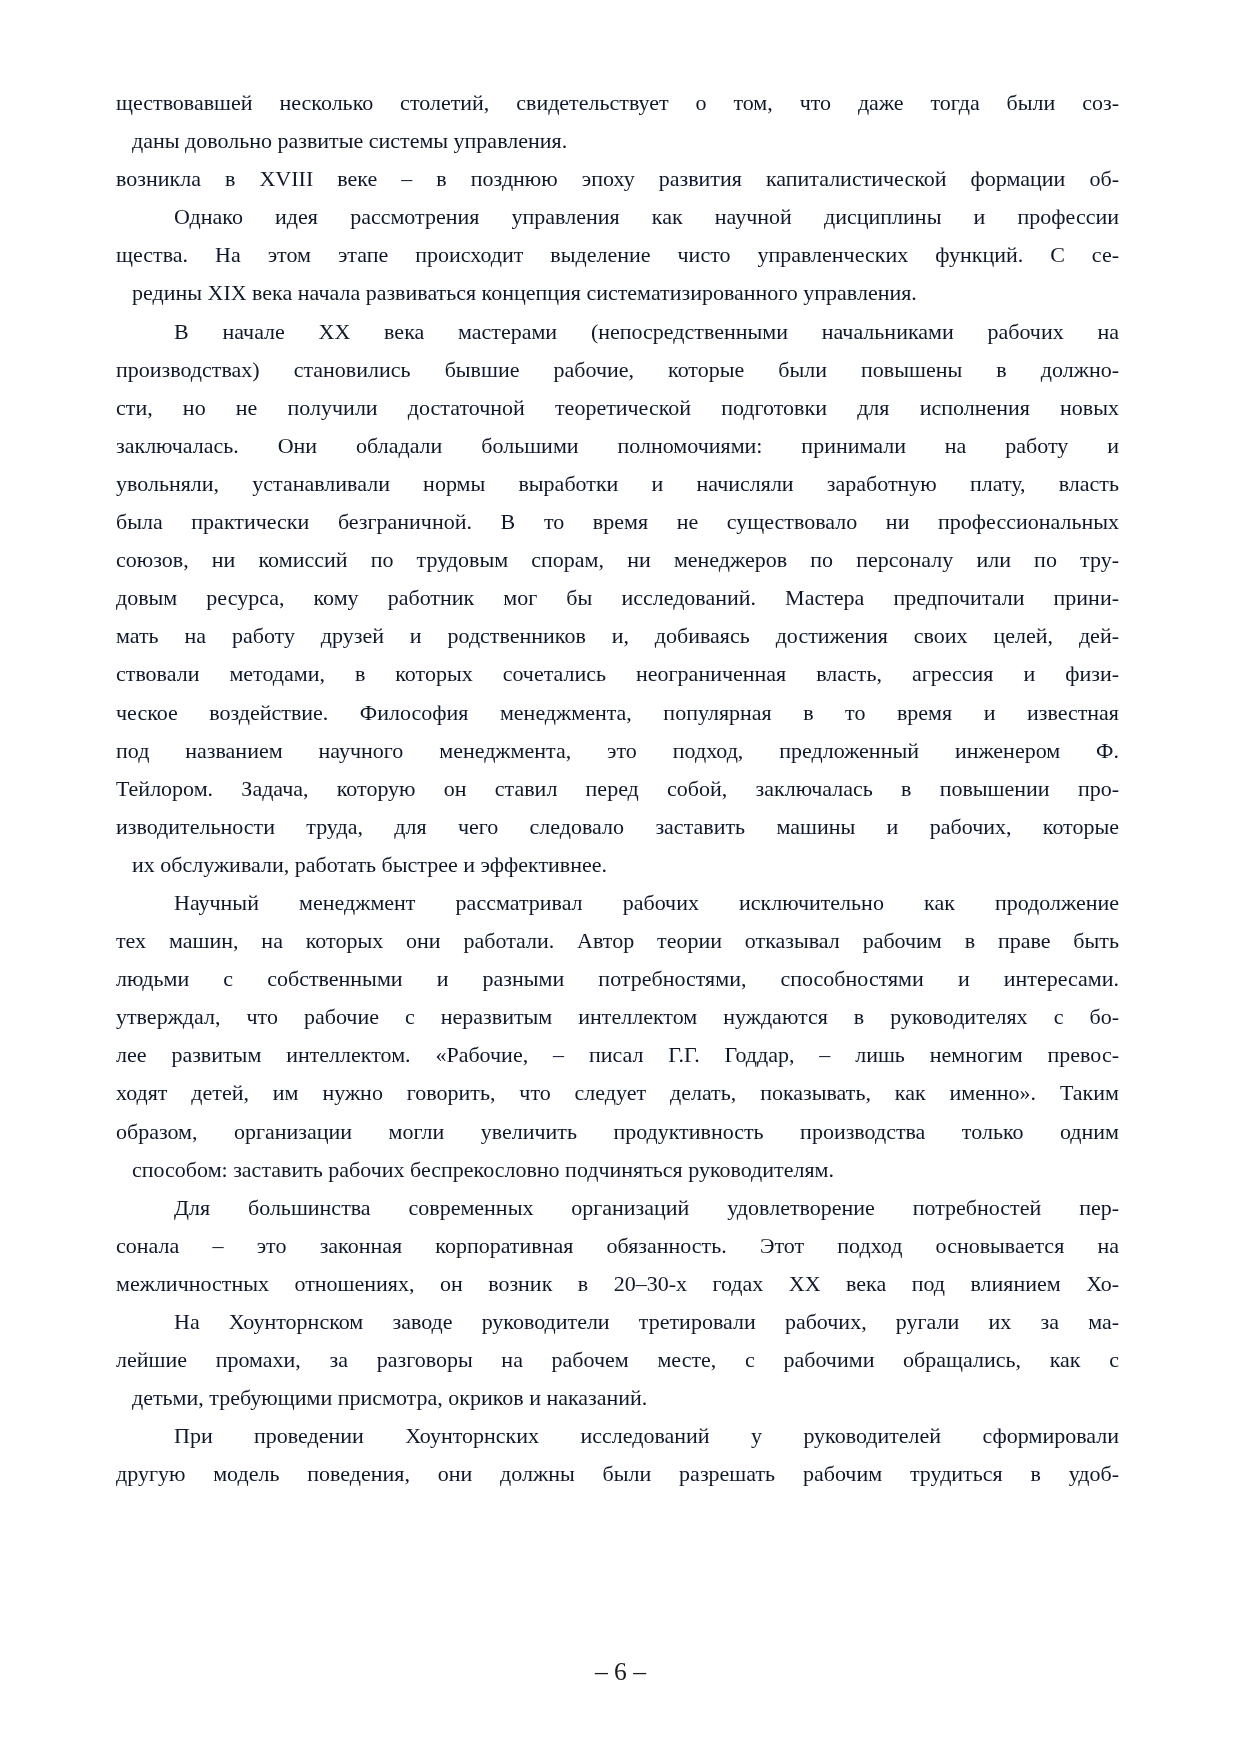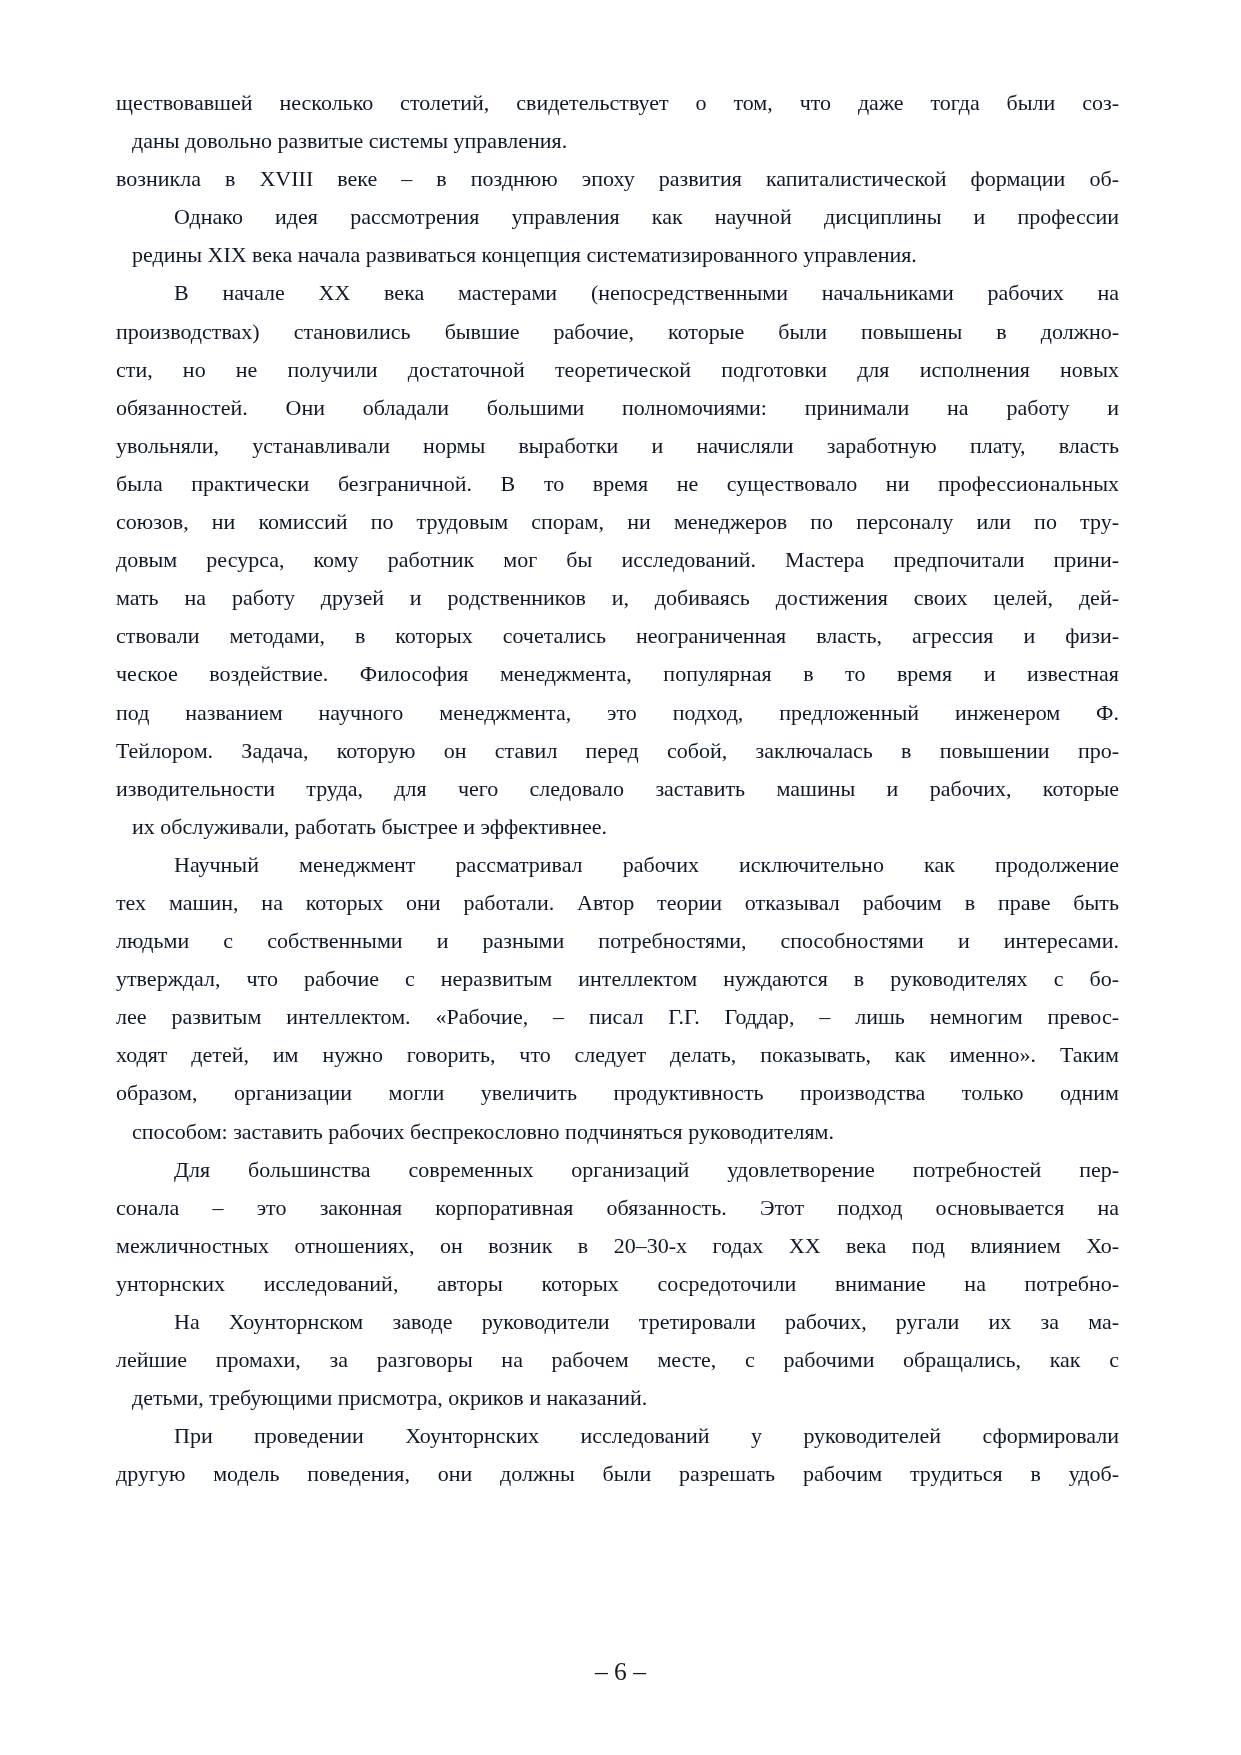--- a/index.html
+++ b/index.html
@@ -28,27 +28,28 @@
 
 <div class="page">
   <div class="text" id="text-body">
       <div>
         <span class="line">ществовавшей несколько столетий, свидетельствует о том, что даже тогда были соз-</span>
         <span class="line last">даны довольно развитые системы управления.</span>
       </div>
       <div>
         <span class="line">возникла в XVIII веке – в позднюю эпоху развития капиталистической формации об-</span>
         <span class="line indent">Однако идея рассмотрения управления как научной дисциплины и профессии</span>
+        <span class="line">щества. На этом этапе происходит выделение чисто управленческих функций. С се-</span>
         <span class="line last">редины XIX века начала развиваться концепция систематизированного управления.</span>
       </div>
       <div>
         <span class="line indent">В начале XX века мастерами (непосредственными начальниками рабочих на</span>
         <span class="line">производствах) становились бывшие рабочие, которые были повышены в должно-</span>
         <span class="line">сти, но не получили достаточной теоретической подготовки для исполнения новых</span>
-        <span class="line">обязанностей. Они обладали большими полномочиями: принимали на работу и</span>
+        <span class="line">заключалась. Они обладали большими полномочиями: принимали на работу и</span>
         <span class="line">увольняли, устанавливали нормы выработки и начисляли заработную плату, власть</span>
         <span class="line">была практически безграничной. В то время не существовало ни профессиональных</span>
         <span class="line">союзов, ни комиссий по трудовым спорам, ни менеджеров по персоналу или по тру-</span>
         <span class="line">довым ресурса, кому работник мог бы исследований. Мастера предпочитали прини-</span>
         <span class="line">мать на работу друзей и родственников и, добиваясь достижения своих целей, дей-</span>
         <span class="line">ствовали методами, в которых сочетались неограниченная власть, агрессия и физи-</span>
         <span class="line">ческое воздействие. Философия менеджмента, популярная в то время и известная</span>
         <span class="line">под названием научного менеджмента, это подход, предложенный инженером Ф.</span>
         <span class="line">Тейлором. Задача, которую он ставил перед собой, заключалась в повышении про-</span>
         <span class="line">изводительности труда, для чего следовало заставить машины и рабочих, которые</span>
@@ -61,21 +62,20 @@
         <span class="line">утверждал, что рабочие с неразвитым интеллектом нуждаются в руководителях с бо-</span>
         <span class="line">лее развитым интеллектом. «Рабочие, – писал Г.Г. Годдар, – лишь немногим превос-</span>
         <span class="line">ходят детей, им нужно говорить, что следует делать, показывать, как именно». Таким</span>
         <span class="line">образом, организации могли увеличить продуктивность производства только одним</span>
         <span class="line last">способом: заставить рабочих беспрекословно подчиняться руководителям.</span>
       </div>
       <div>
         <span class="line indent">Для большинства современных организаций удовлетворение потребностей пер-</span>
         <span class="line">сонала – это законная корпоративная обязанность. Этот подход основывается на</span>
         <span class="line">межличностных отношениях, он возник в 20–30-х годах XX века под влиянием Хо-</span>
-        <span class="line">унторнских исследований, авторы которых сосредоточили внимание на потребно-</span>
       </div>
       <div>
         <span class="line indent">На Хоунторнском заводе руководители третировали рабочих, ругали их за ма-</span>
         <span class="line">лейшие промахи, за разговоры на рабочем месте, с рабочими обращались, как с</span>
         <span class="line last">детьми, требующими присмотра, окриков и наказаний.</span>
       </div>
       <div>
         <span class="line indent">При проведении Хоунторнских исследований у руководителей сформировали</span>
         <span class="line">другую модель поведения, они должны были разрешать рабочим трудиться в удоб-</span>
       </div>

